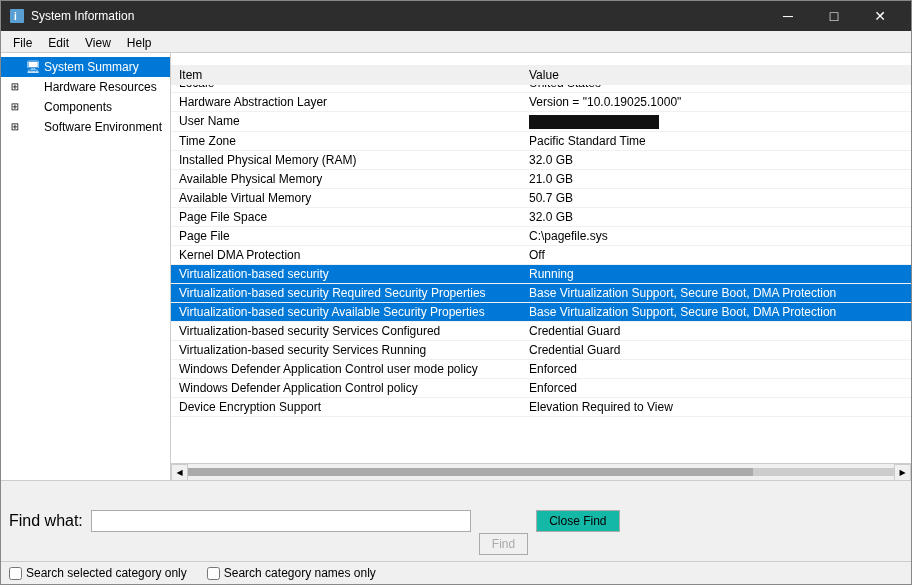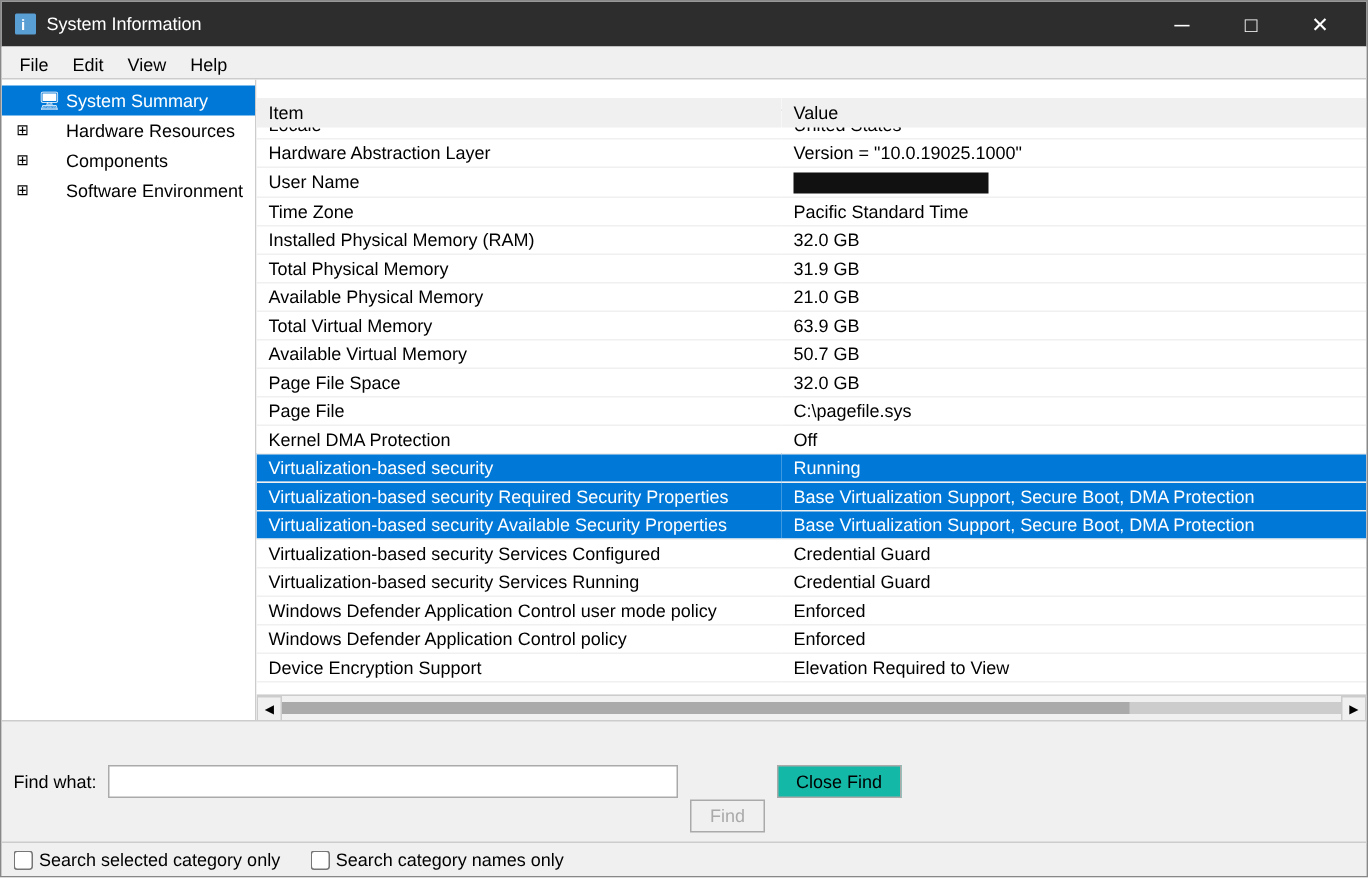--- a/index.html
+++ b/index.html
@@ -223,21 +223,21 @@
     .find-bar {
       background: #f0f0f0;
       border-top: 1px solid #ccc;
       padding: 6px 8px;
       display: flex;
       align-items: center;
       gap: 8px;
     }
 
     .find-label {
-      font-size: 12px;
+      font-size: 16px;
       color: #000;
     }
 
     .find-input {
       width: 380px;
       height: 22px;
       border: 1px solid #aaa;
       padding: 2px 4px;
       font-size: 12px;
       background: white;
@@ -373,30 +373,22 @@
                 </tr>
                 <tr>
                   <td>Time Zone</td>
                   <td>Pacific Standard Time</td>
                 </tr>
                 <tr>
                   <td>Installed Physical Memory (RAM)</td>
                   <td>32.0 GB</td>
                 </tr>
                 <tr>
-                  <td>Total Physical Memory</td>
-                  <td>31.9 GB</td>
-                </tr>
-                <tr>
                   <td>Available Physical Memory</td>
                   <td>21.0 GB</td>
-                </tr>
-                <tr>
-                  <td>Total Virtual Memory</td>
-                  <td>63.9 GB</td>
                 </tr>
                 <tr>
                   <td>Available Virtual Memory</td>
                   <td>50.7 GB</td>
                 </tr>
                 <tr>
                   <td>Page File Space</td>
                   <td>32.0 GB</td>
                 </tr>
                 <tr>

